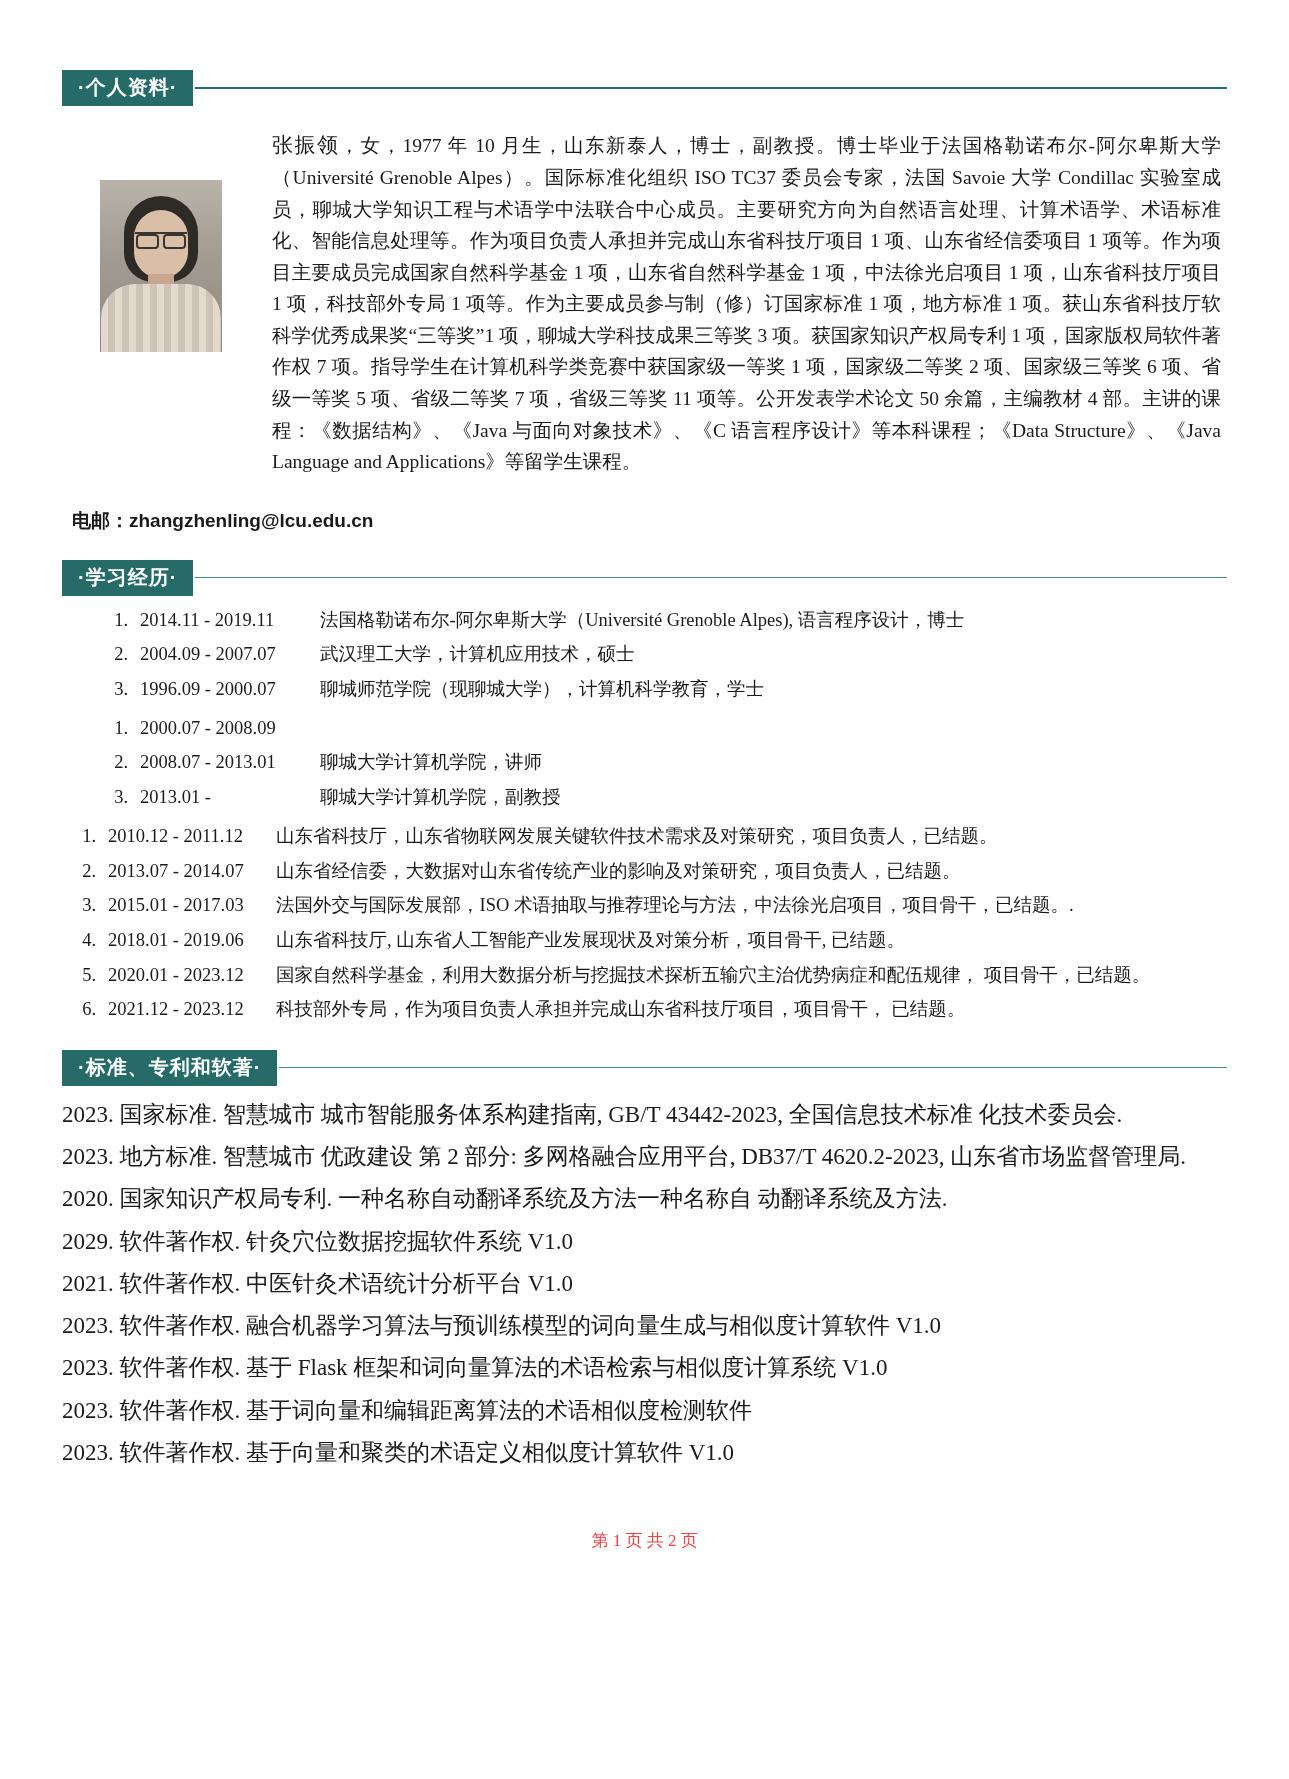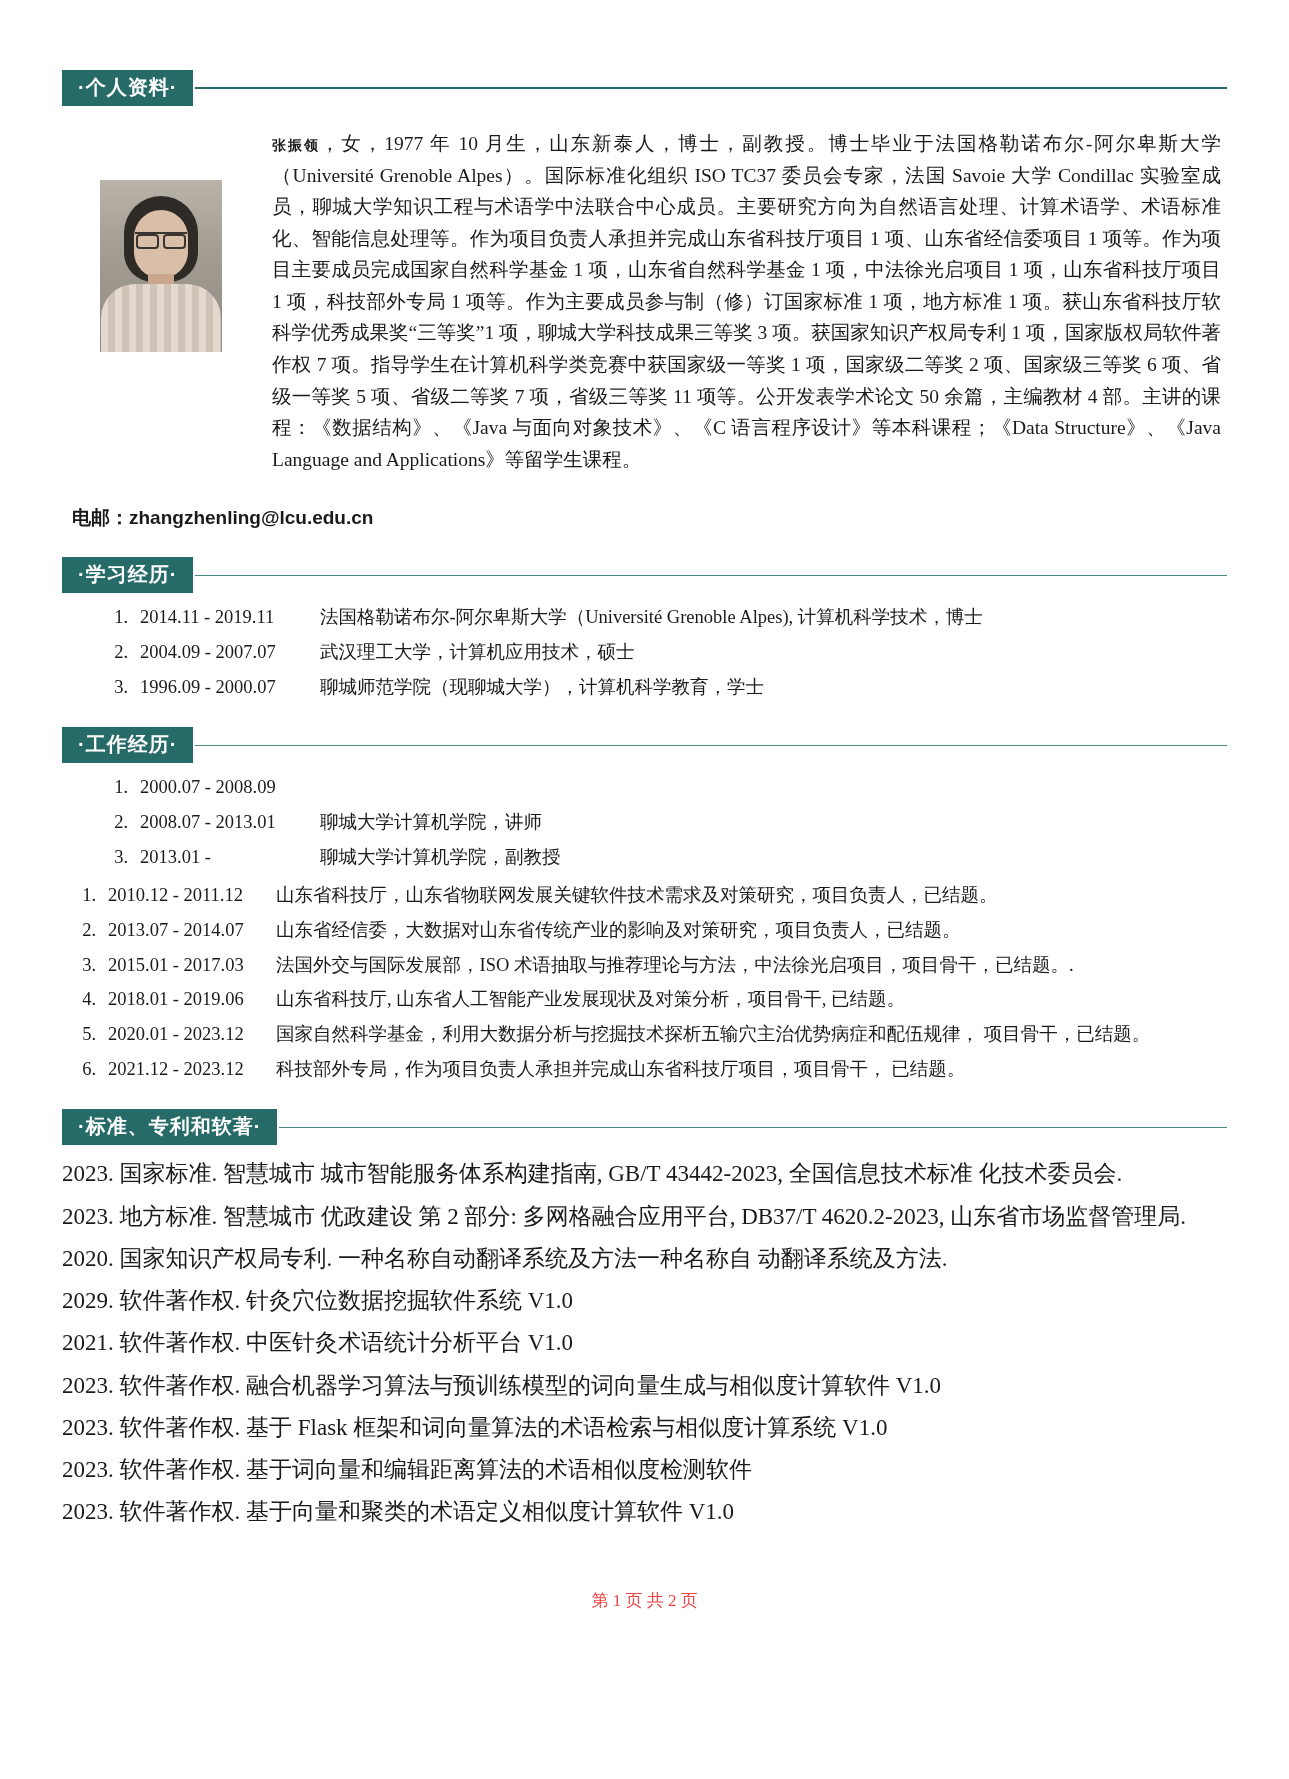--- a/index.html
+++ b/index.html
@@ -136,22 +136,22 @@
     padding-right: 6px;
   }
   .bio p {
     margin: 0;
     font-size: 19.5px;
     line-height: 1.62;
     text-align: justify;
     text-justify: inter-ideograph;
   }
   .bio .name {
-    font-weight: bold;
-    font-size: 14px;
+    font-weight: normal;
+    font-size: 21px;
   }
   .email {
     margin-top: 30px;
     padding-left: 10px;
     font-weight: bold;
     font-size: 19px;
   }
   .email .addr {
     font-family: "Liberation Sans", sans-serif;
     font-weight: bold;
@@ -247,38 +247,34 @@
 
   <div class="section-head">
     <div class="tag">·学习经历·</div>
     <div class="rule thin"></div>
   </div>
 
   <ol class="num-list indent">
     <li>
       <span class="idx">1.</span>
       <span class="dates">2014.11 - 2019.11</span>
-      <span class="text">法国格勒诺布尔-阿尔卑斯大学（Université Grenoble Alpes), 计算机科学技术，博士</span>
+      <span class="text">法国格勒诺布尔-阿尔卑斯大学（Université Grenoble Alpes), 语言程序设计，博士</span>
     </li>
     <li>
       <span class="idx">2.</span>
       <span class="dates">2004.09 - 2007.07</span>
       <span class="text">武汉理工大学，计算机应用技术，硕士</span>
     </li>
     <li>
       <span class="idx">3.</span>
       <span class="dates">1996.09 - 2000.07</span>
       <span class="text">聊城师范学院（现聊城大学），计算机科学教育，学士</span>
     </li>
   </ol>
 
-  <div class="section-head">
-    <div class="tag">·工作经历·</div>
-    <div class="rule thin"></div>
-  </div>
 
   <ol class="num-list indent">
     <li>
       <span class="idx">1.</span>
       <span class="dates">2000.07 -  2008.09</span>
     </li>
     <li>
       <span class="idx">2.</span>
       <span class="dates">2008.07 -  2013.01</span>
       <span class="text">聊城大学计算机学院，讲师</span>

